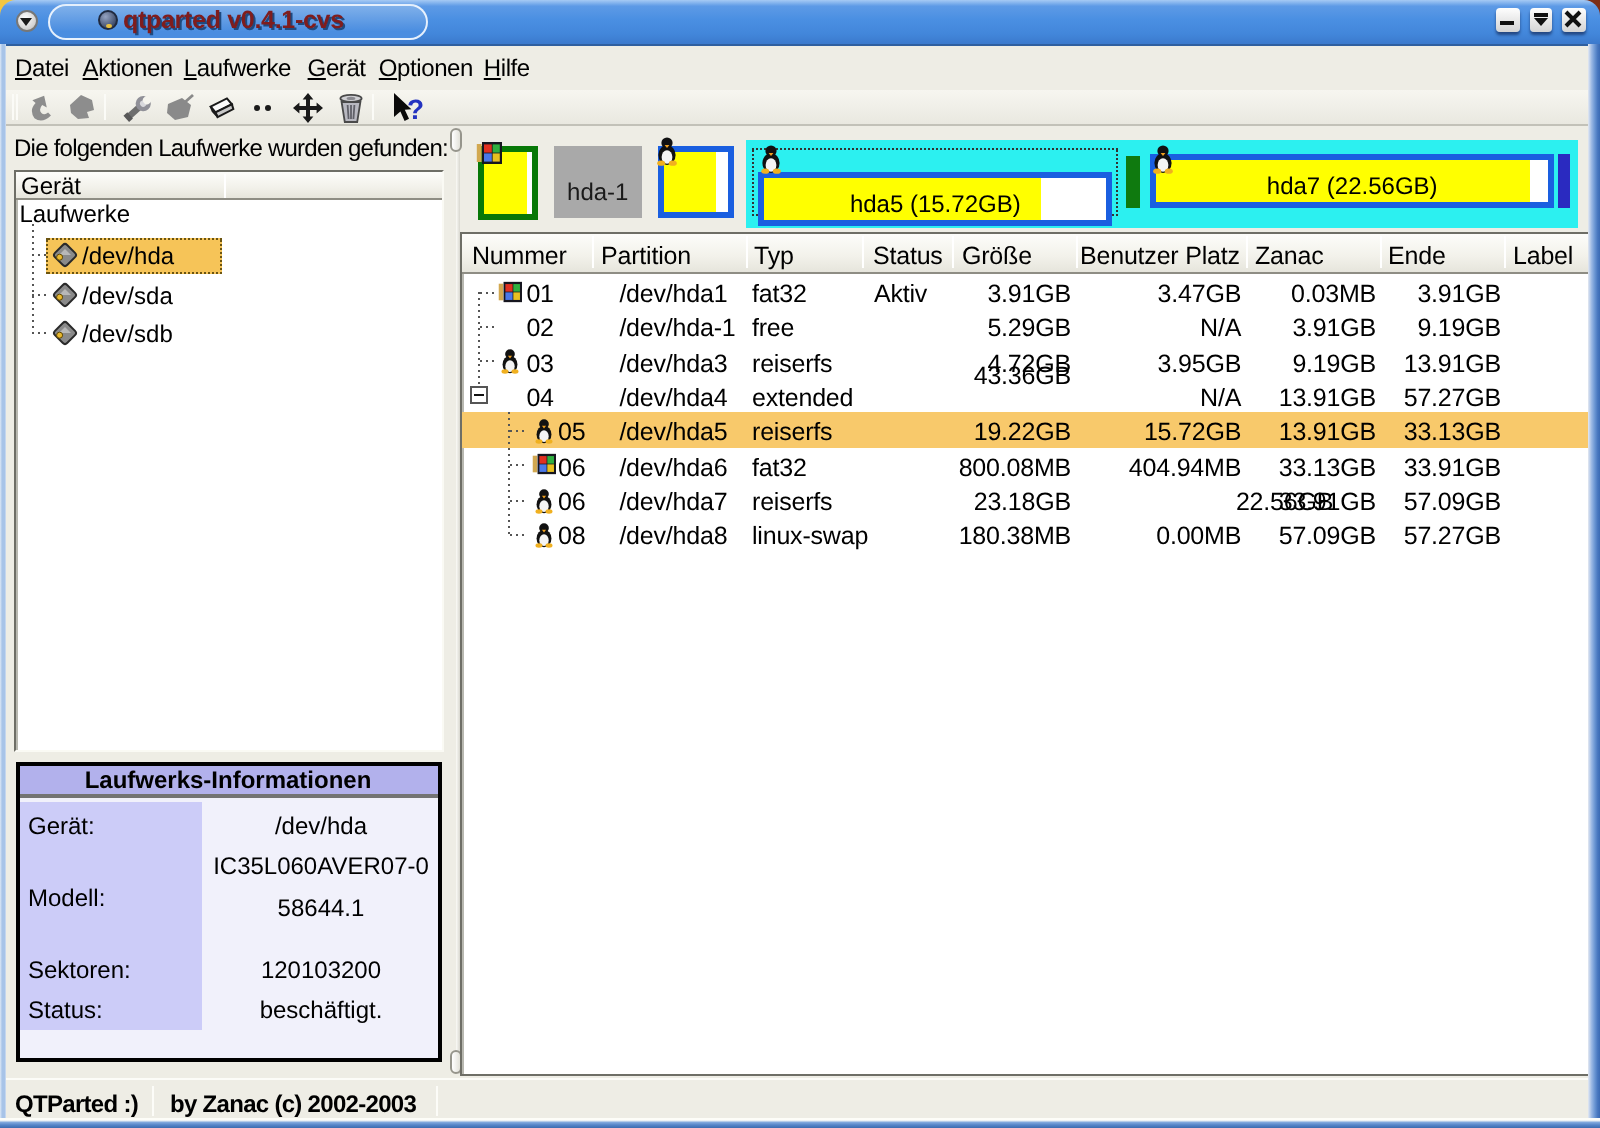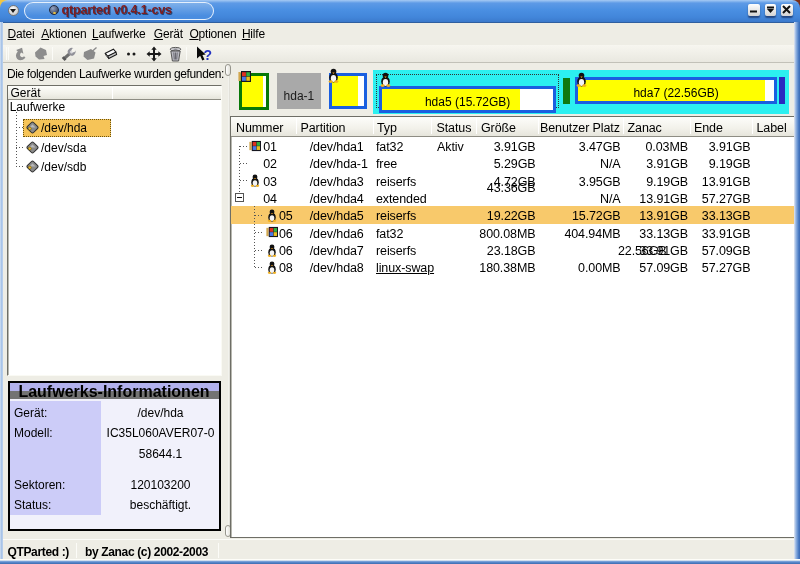--- a/index.html
+++ b/index.html
@@ -32,21 +32,21 @@
 #leftlabel{left:7px;top:67px;font-size:12px;color:#000;letter-spacing:-0.38px;}
 #tree{left:6.5px;top:85px;width:215.5px;height:291px;background:#fff;border:1px solid #6e6e66;border-right-color:#fafaf4;border-bottom-color:#fafaf4;box-shadow:inset 1px 1px 0 #b8b8b0;}
 .hdr{background:linear-gradient(to bottom,#fdfdfa 0%,#f2f1ea 60%,#e6e5dc 100%);border-bottom:1px solid #8e8d84;}
 #treehdr{left:1px;top:1px;width:212.5px;height:13.5px;}
 #treehdr .ht{position:absolute;left:4px;top:0px;font-size:12px;color:#000;}
 #treehdrdiv{left:105px;top:1px;width:1px;height:13px;background:#aaa9a0;border-right:1px solid #fff;}
 .titem{position:absolute;font-size:12px;color:#000;}
 #hdasel{left:22.5px;top:118.5px;width:88px;height:18.5px;background:#f6c458;border:1px dotted #6b5410;}
 
 #infobox{left:7.5px;top:381px;width:213px;height:150px;background:#f1f1fb;border:2px solid #000;}
-#infohdr{left:0;top:0;width:209px;height:15.5px;background:#b2b1ec;border-bottom:8px solid #737373;text-align:center;font-weight:bold;font-size:16px;}
+#infohdr{left:0;top:0;width:209px;height:15.5px;background:#b2b1ec;border-bottom:2px solid #737373;text-align:center;font-weight:bold;font-size:12px;}
 #infoleft{left:0;top:17.5px;width:91px;height:114px;background:#ccccf8;}
 .il{position:absolute;left:4.5px;font-size:12px;color:#000;}
 .iv{position:absolute;left:91px;width:120px;text-align:center;font-size:12px;color:#000;}
 
 .sph{width:5.8px;height:12px;border:1px solid #96958c;border-radius:3px;background:linear-gradient(to right,#ffffff,#e2e1d9);}
 
 .blk{position:absolute;}
 #cyan{left:372.8px;top:70.3px;width:416.5px;height:44.2px;background:#2cf0f0;}
 
 #table{left:229.5px;top:115.5px;width:565px;height:422px;background:#fff;border:1px solid #6e6e66;box-shadow:inset 1px 1px 0 #b8b8b0;}
@@ -183,21 +183,21 @@
   </svg>
 <span class="abs titem" style="left:41px;top:120.5px;">/dev/hda</span>
 <span class="abs titem" style="left:41px;top:140.5px;">/dev/sda</span>
 <span class="abs titem" style="left:41px;top:159.5px;">/dev/sdb</span>
 
 <div class="abs" id="infobox">
   <div class="abs" id="infohdr">Laufwerks-Informationen</div>
   <div class="abs" id="infoleft"></div>
   <span class="il" style="top:23px;">Gerät:</span>
     <span class="iv" style="top:23px;">/dev/hda</span>
-  <span class="il" style="top:43px;">Modell:</span>
+  <span class="il" style="top:59px;">Modell:</span>
     <span class="iv" style="top:43px;">IC35L060AVER07-0</span>
     <span class="iv" style="top:64px;">58644.1</span>
   <span class="il" style="top:95px;">Sektoren:</span>
     <span class="iv" style="top:95px;">120103200</span>
   <span class="il" style="top:115px;">Status:</span>
     <span class="iv" style="top:115px;">beschäftigt.</span>
 </div>
 
 <div class="abs" style="left:227.5px;top:63.5px;width:2.5px;height:473px;background:linear-gradient(to right,#fbfbf7,#d8d7cf);"></div>
 <div class="abs sph" style="left:224.8px;top:63.5px;"></div>
@@ -374,21 +374,21 @@
 <span class="cell num" style="left:688px;width:62.5px;top:226.6px;">33.91GB</span>
 <span class="cell" style="left:279px;top:243.9px;">06</span>
 <span class="cell" style="left:309.7px;top:243.9px;">/dev/hda7</span>
 <span class="cell" style="left:376px;top:243.9px;">reiserfs</span>
 <span class="cell num" style="left:450px;width:85.5px;top:243.9px;">23.18GB</span>
 <span class="cell num" style="left:535px;width:85.6px;top:243.9px;margin-left:46px;">22.56GB</span>
 <span class="cell num" style="left:625px;width:63px;top:243.9px;">33.91GB</span>
 <span class="cell num" style="left:688px;width:62.5px;top:243.9px;">57.09GB</span>
 <span class="cell" style="left:279px;top:261.2px;">08</span>
 <span class="cell" style="left:309.7px;top:261.2px;">/dev/hda8</span>
-<span class="cell" style="left:376px;top:261.2px;text-decoration:underline;">linux-swap</span>
+<span class="cell" style="left:376px;top:261.2px;">linux-swap</span>
 <span class="cell num" style="left:450px;width:85.5px;top:261.2px;">180.38MB</span>
 <span class="cell num" style="left:535px;width:85.6px;top:261.2px;">0.00MB</span>
 <span class="cell num" style="left:625px;width:63px;top:261.2px;">57.09GB</span>
 <span class="cell num" style="left:688px;width:62.5px;top:261.2px;">57.27GB</span>
 </div>
 <div class="abs" id="statusbar">
   <span class="sbt" style="left:4.5px;">QTParted :)</span>
   <div class="sbsep" style="left:73px;"></div>
   <span class="sbt" style="left:82px;">by Zanac (c) 2002-2003</span>
   <div class="sbsep" style="left:214.5px;"></div>

